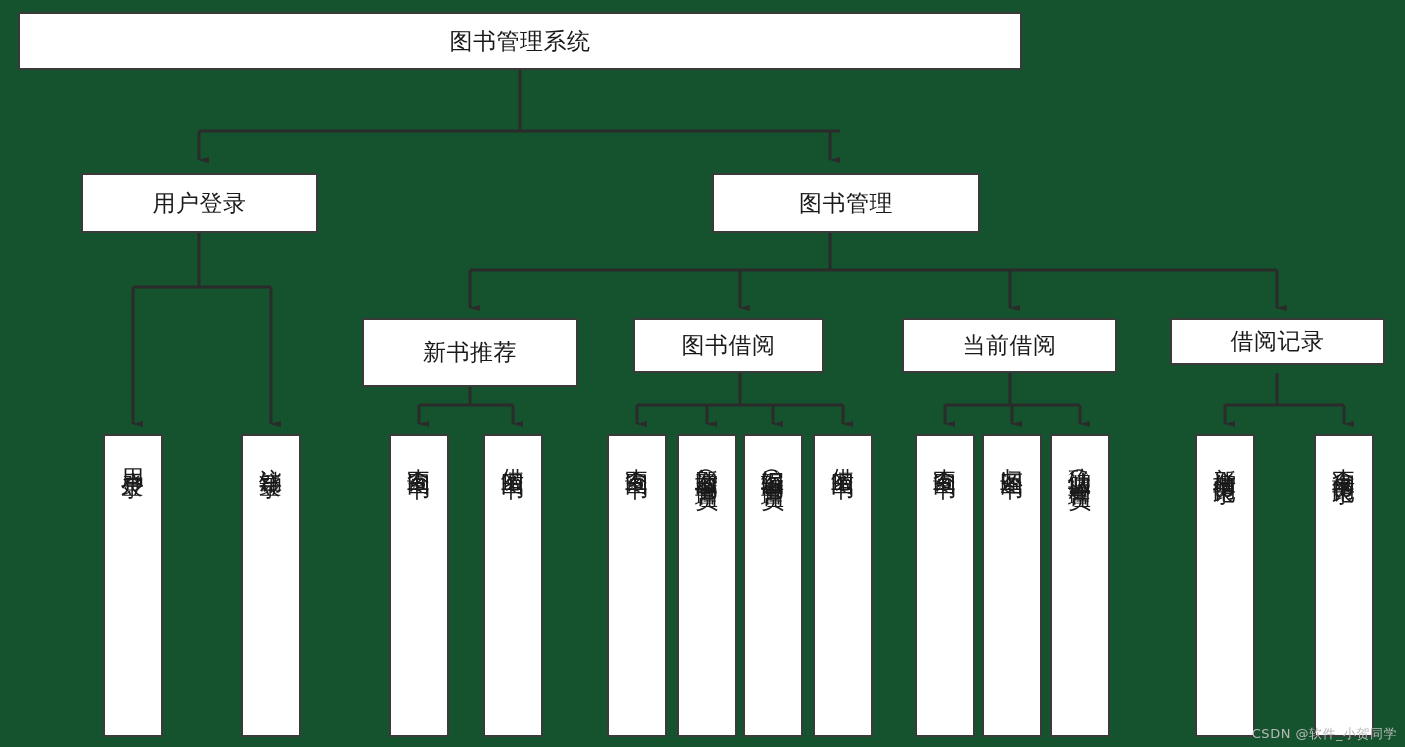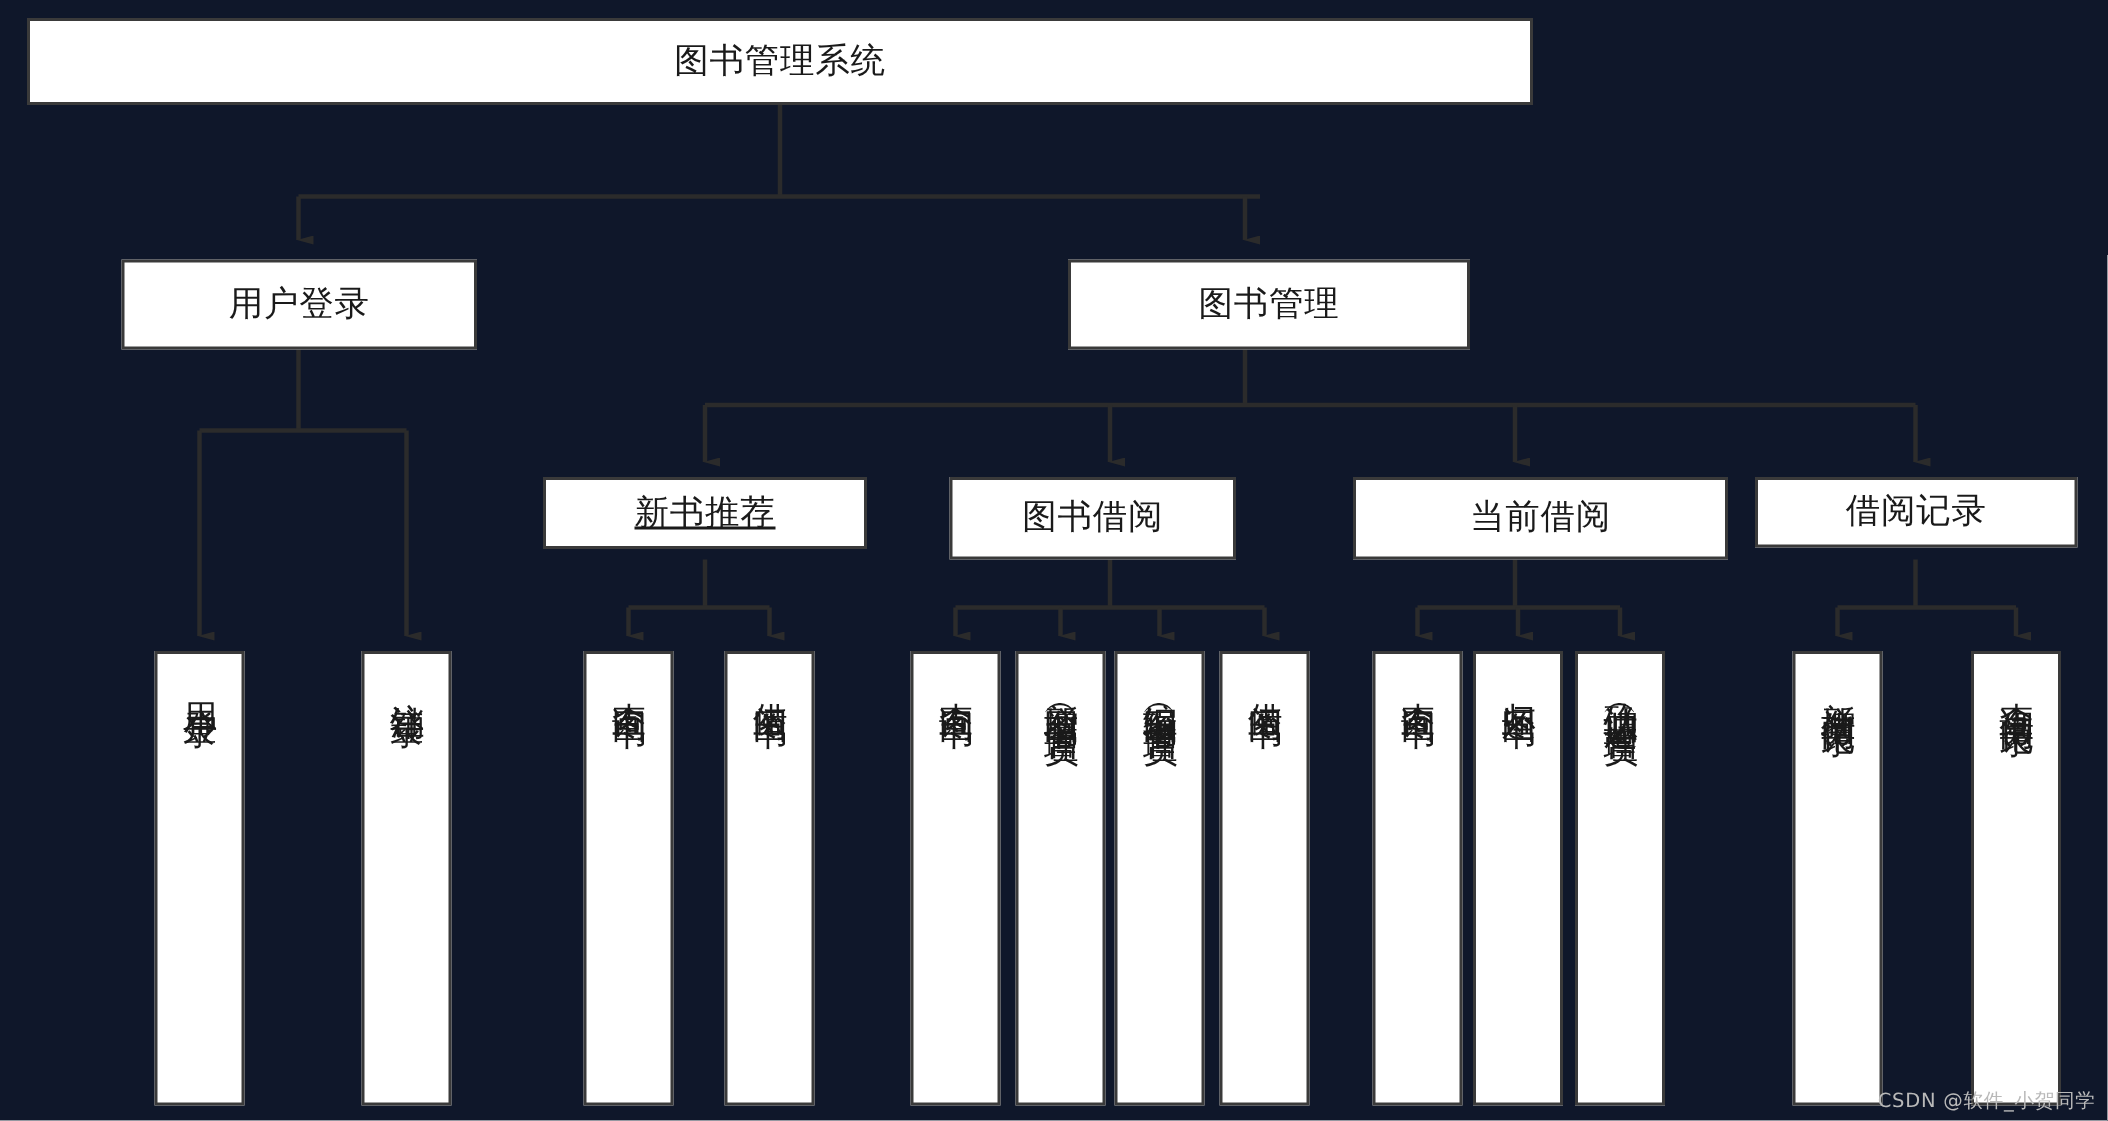--- a/index.html
+++ b/index.html
@@ -8,21 +8,21 @@
     padding: 0;
     background: #ffffff;
   }
   body {
     font-family: "DejaVu Sans", "Liberation Sans", sans-serif;
   }
   #canvas {
     position: relative;
     width: 1405px;
     height: 747px;
-    background: #0f172a;
+    background: #14532d;
     overflow: hidden;
   }
   #edges {
     position: absolute;
     left: 0;
     top: 0;
     width: 1405px;
     height: 747px;
     pointer-events: none;
   }
@@ -135,27 +135,27 @@
     <span class="label">图书管理系统</span>
   </div>
 
   <div class="node h" style="left:81px; top:173px; width:237px; height:60px;">
     <span class="label">用户登录</span>
   </div>
   <div class="node h" style="left:712px; top:173px; width:268px; height:60px;">
     <span class="label">图书管理</span>
   </div>
 
-  <div class="node h" style="left:362px; top:318px; width:216px; height:48px;text-decoration:underline;">
+  <div class="node h" style="left:362px; top:318px; width:216px; height:69px;">
     <span class="label">新书推荐</span>
   </div>
   <div class="node h" style="left:633px; top:318px; width:191px; height:55px;">
     <span class="label">图书借阅</span>
   </div>
-  <div class="node h" style="left:902px; top:318px; width:250px; height:55px;">
+  <div class="node h" style="left:902px; top:318px; width:215px; height:55px;">
     <span class="label">当前借阅</span>
   </div>
   <div class="node h" style="left:1170px; top:318px; width:215px; height:47px;">
     <span class="label">借阅记录</span>
   </div>
 
   <div class="node v" style="left:103px; top:434px; width:60px; height:303px;">
     <span class="label">用户登录</span>
   </div>
   <div class="node v" style="left:241px; top:434px; width:60px; height:303px;">

